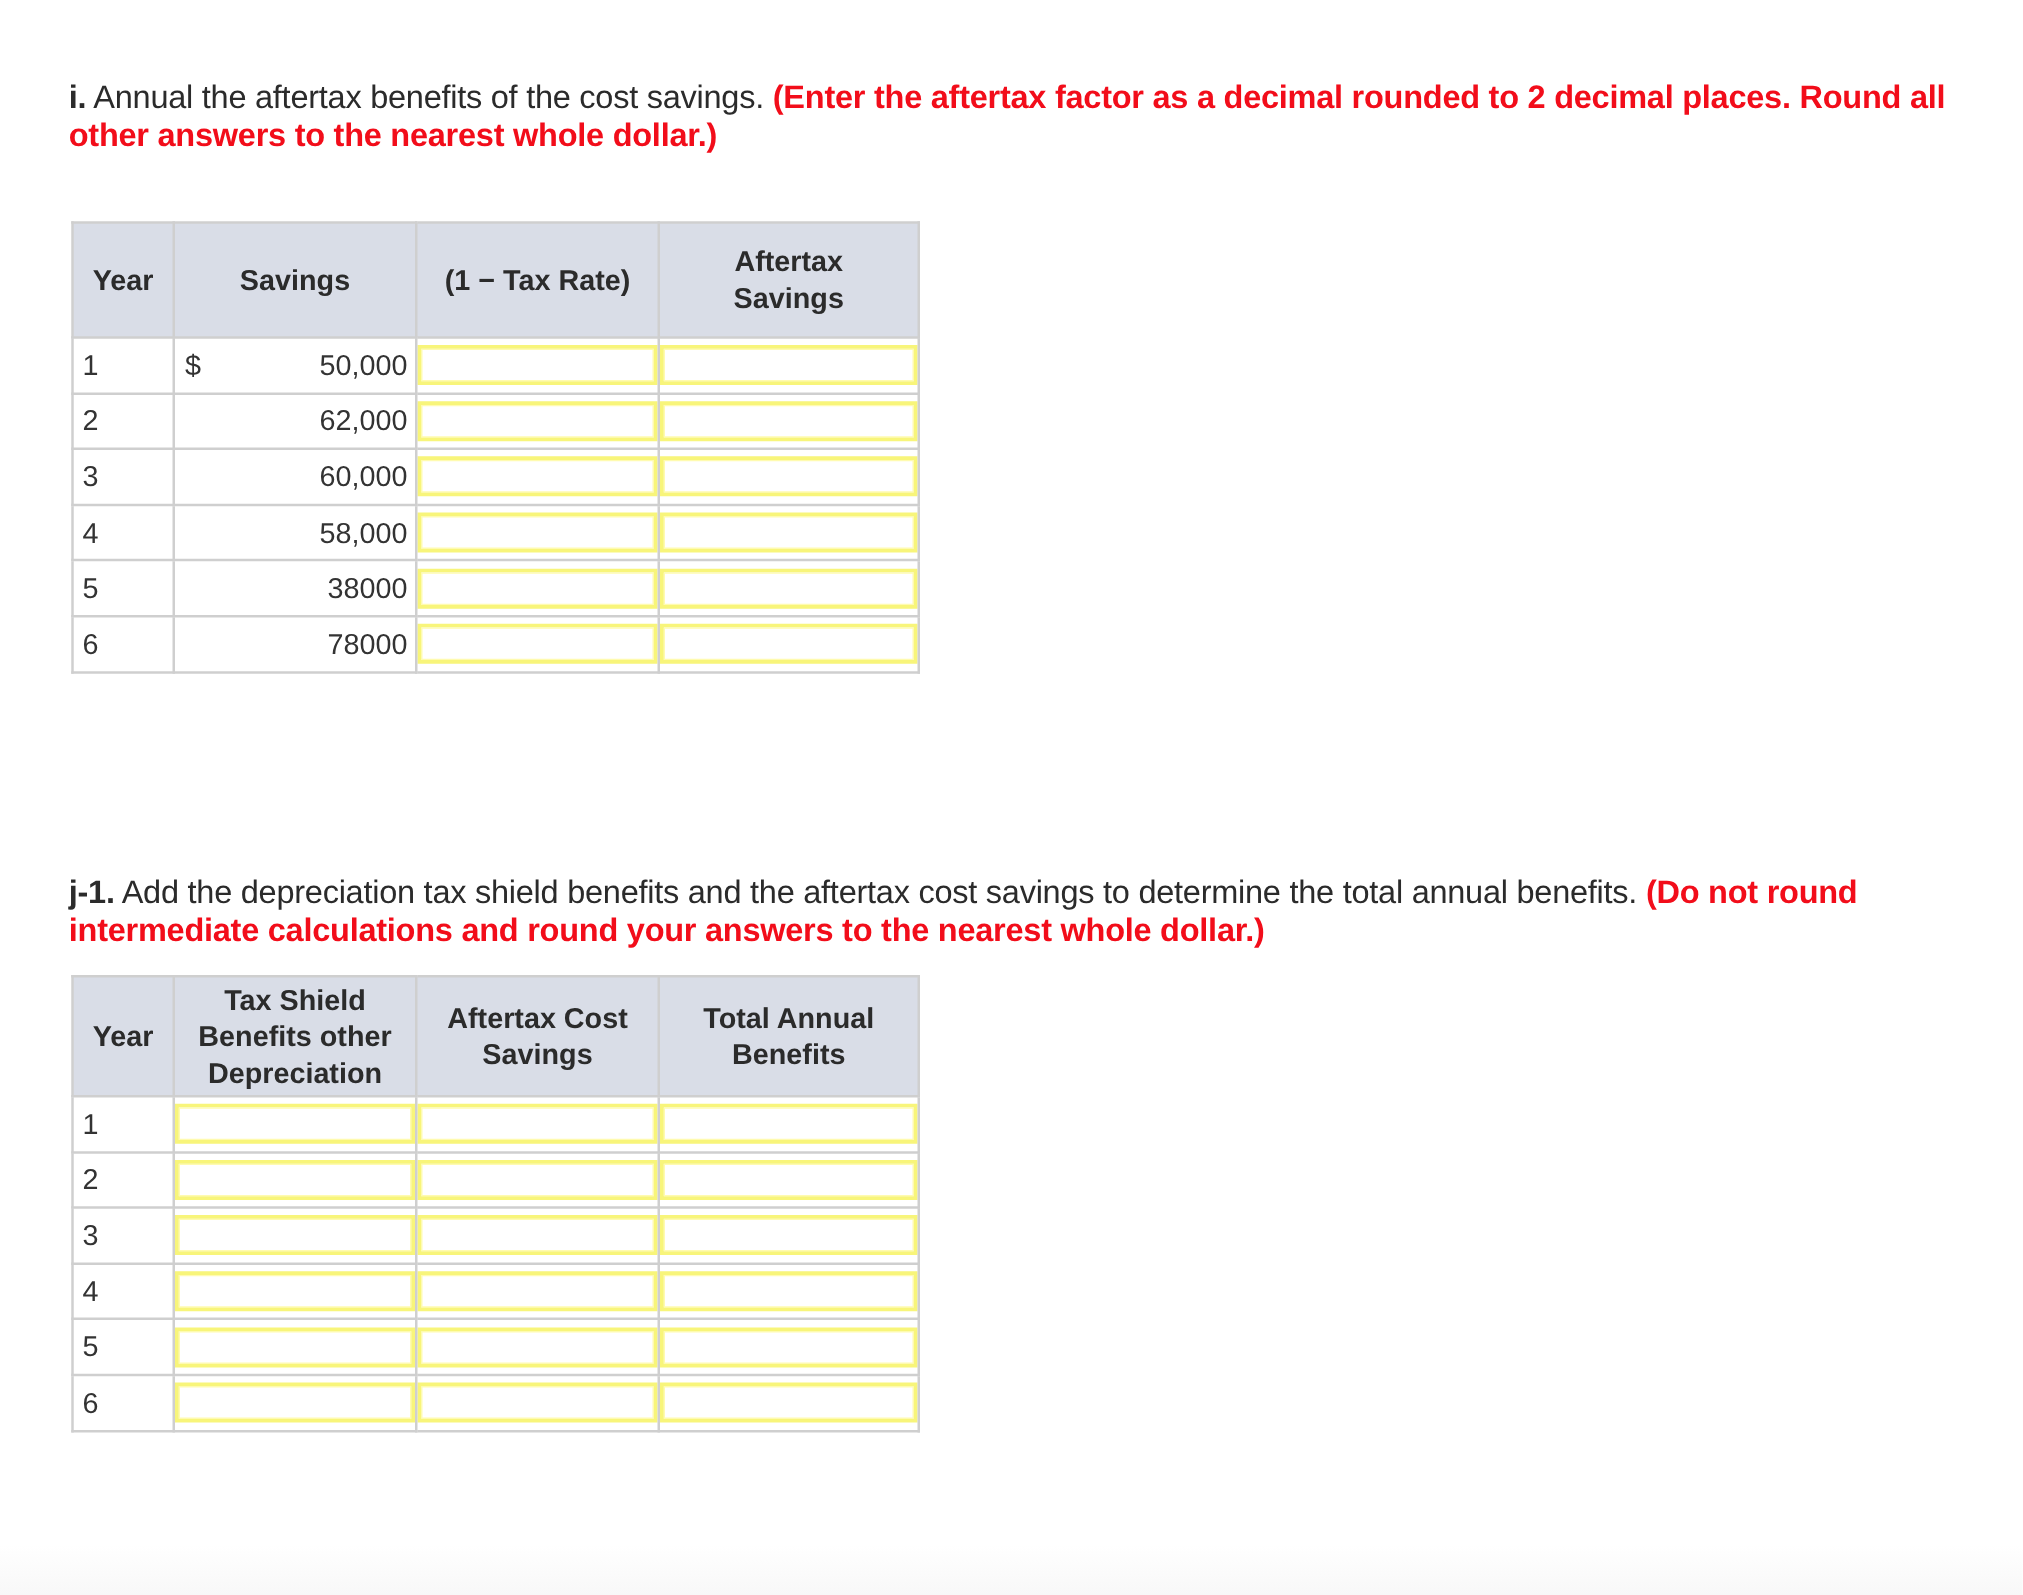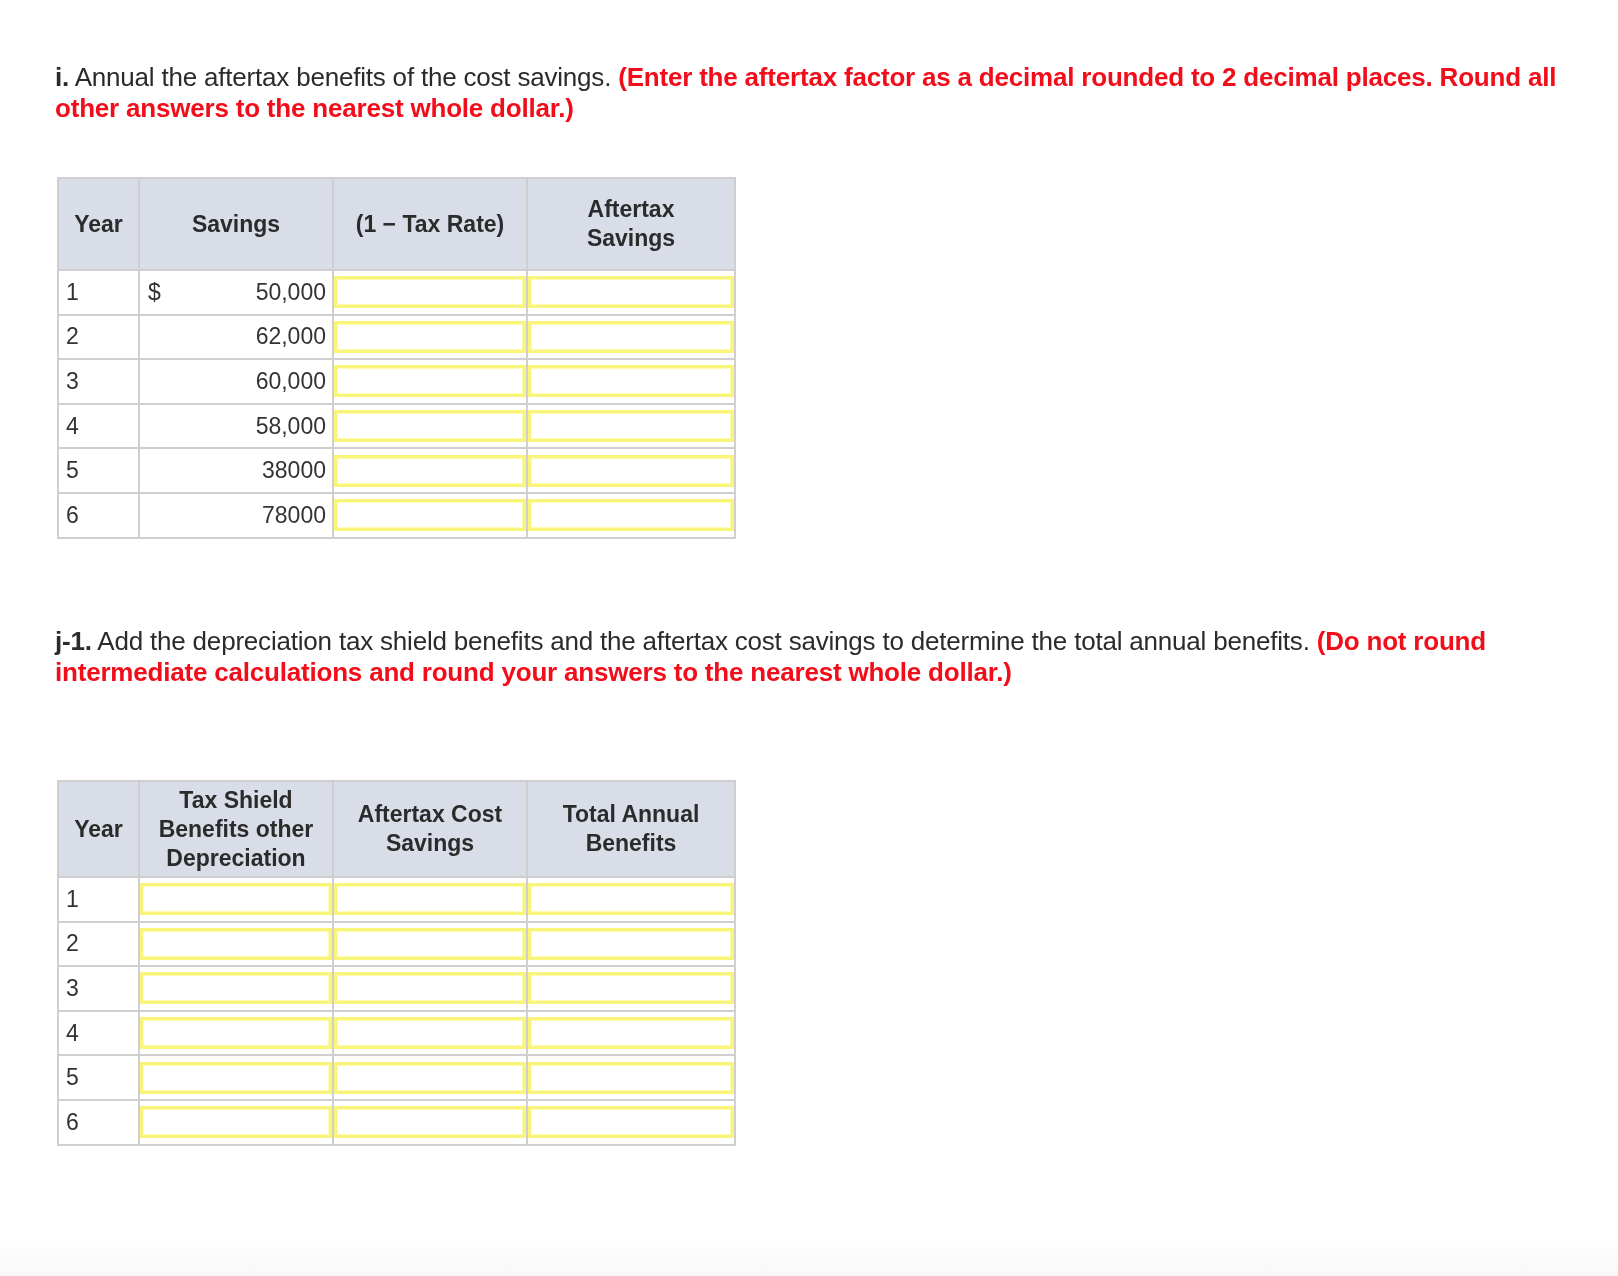--- a/index.html
+++ b/index.html
@@ -11,21 +11,21 @@
     position: absolute; left: 0; right: 0; bottom: 0; height: 40px;
     background: linear-gradient(#ffffff, #f8f8f8);
   }
   .instr {
     position: absolute; left: 55px; width: 1540px;
     font-size: 26px; line-height: 31px; letter-spacing: -0.2px;
   }
   .instr .lbl { font-weight: bold; }
   .instr .red { color: #f20d1a; font-weight: bold; }
   #instr-i { top: 62px; }
-  #instr-j { top: 626px; }
+  #instr-j { top: 698px; }
 
   table.grid {
     position: absolute; left: 57px; border-collapse: collapse;
     font-size: 23px; table-layout: fixed;
   }
   #table-i { top: 177px; }
   #table-j { top: 780px; }
   table.grid th, table.grid td {
     border: 2px solid #cfcfcf; padding: 0; box-sizing: border-box;
   }

